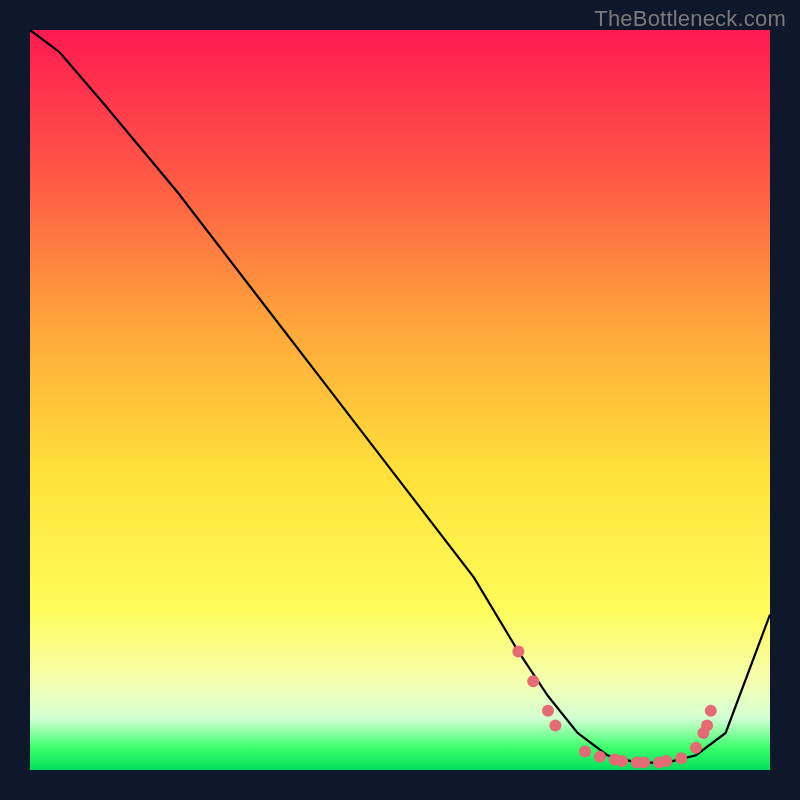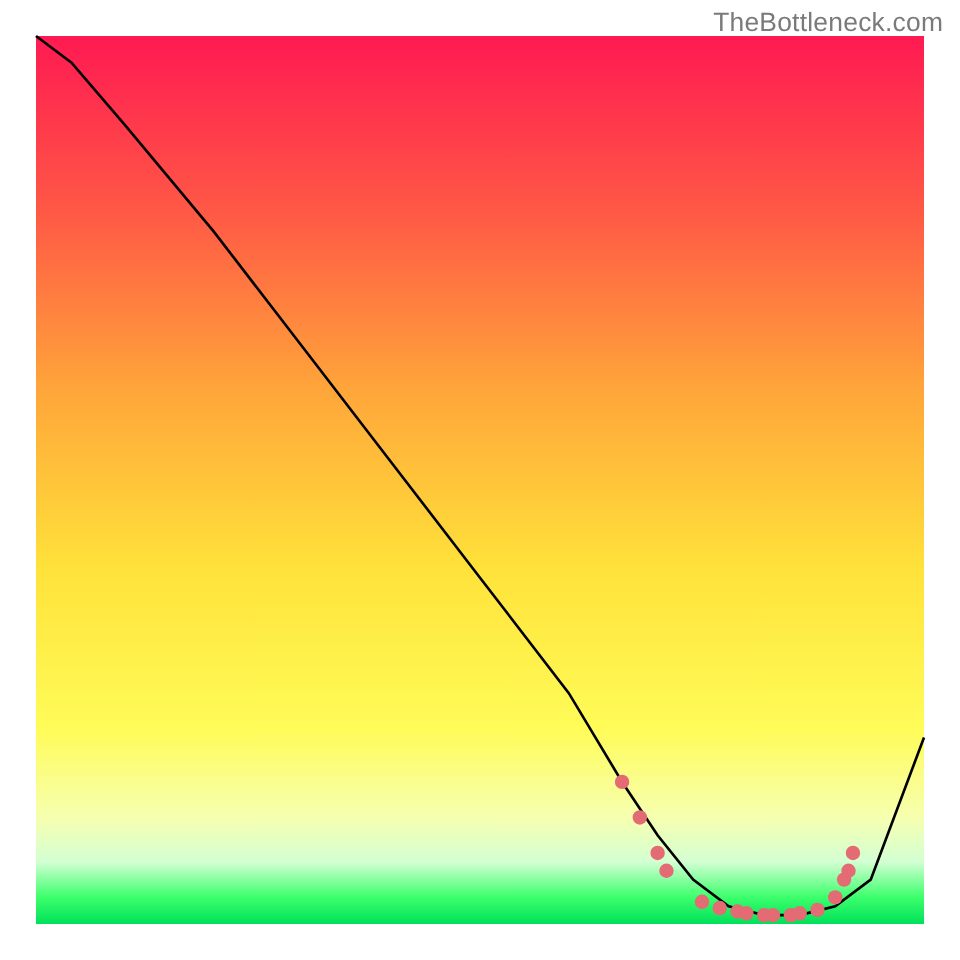--- a/index.html
+++ b/index.html
@@ -8,21 +8,21 @@
     width: 800px;
     height: 800px;
     background: #000;
     overflow: hidden;
     font-family: Arial, Helvetica, sans-serif;
   }
   .frame {
     position: relative;
     width: 800px;
     height: 800px;
-    background: #ffffff;
+    background: #0f172a;
   }
   .plot-area {
     position: absolute;
     left: 30px;
     top: 30px;
     width: 740px;
     height: 740px;
     
     background: linear-gradient(
       to bottom,

